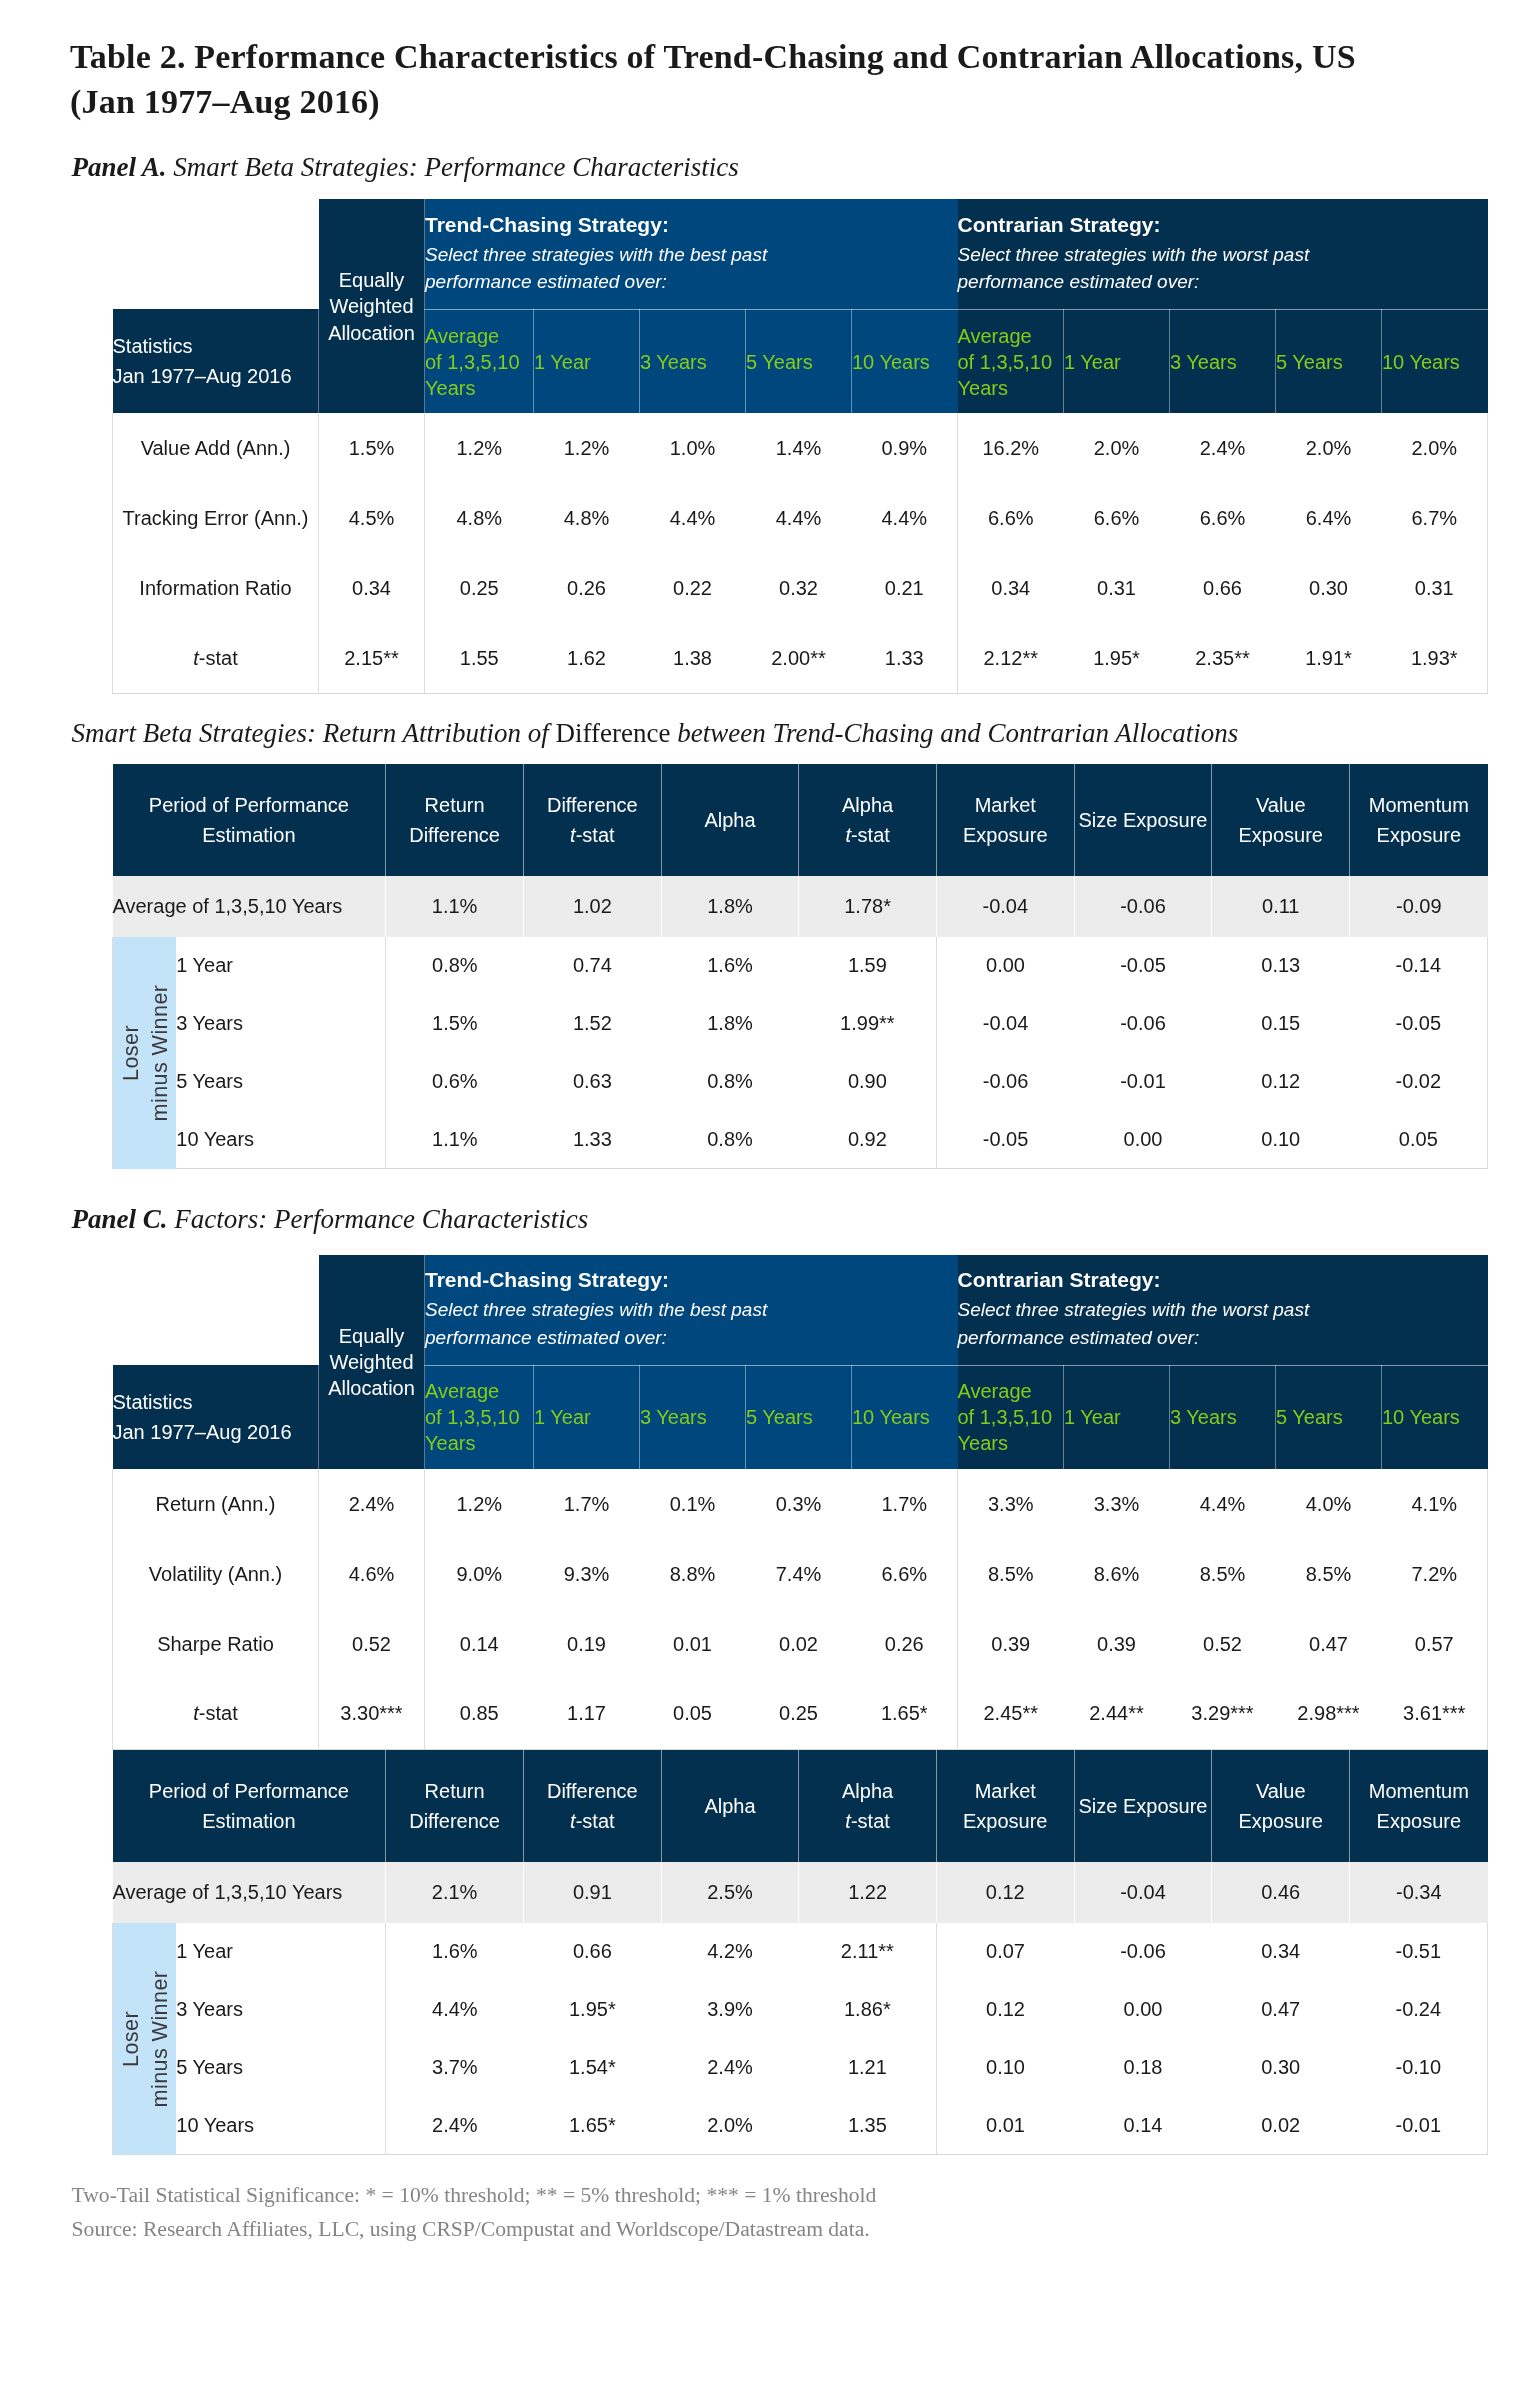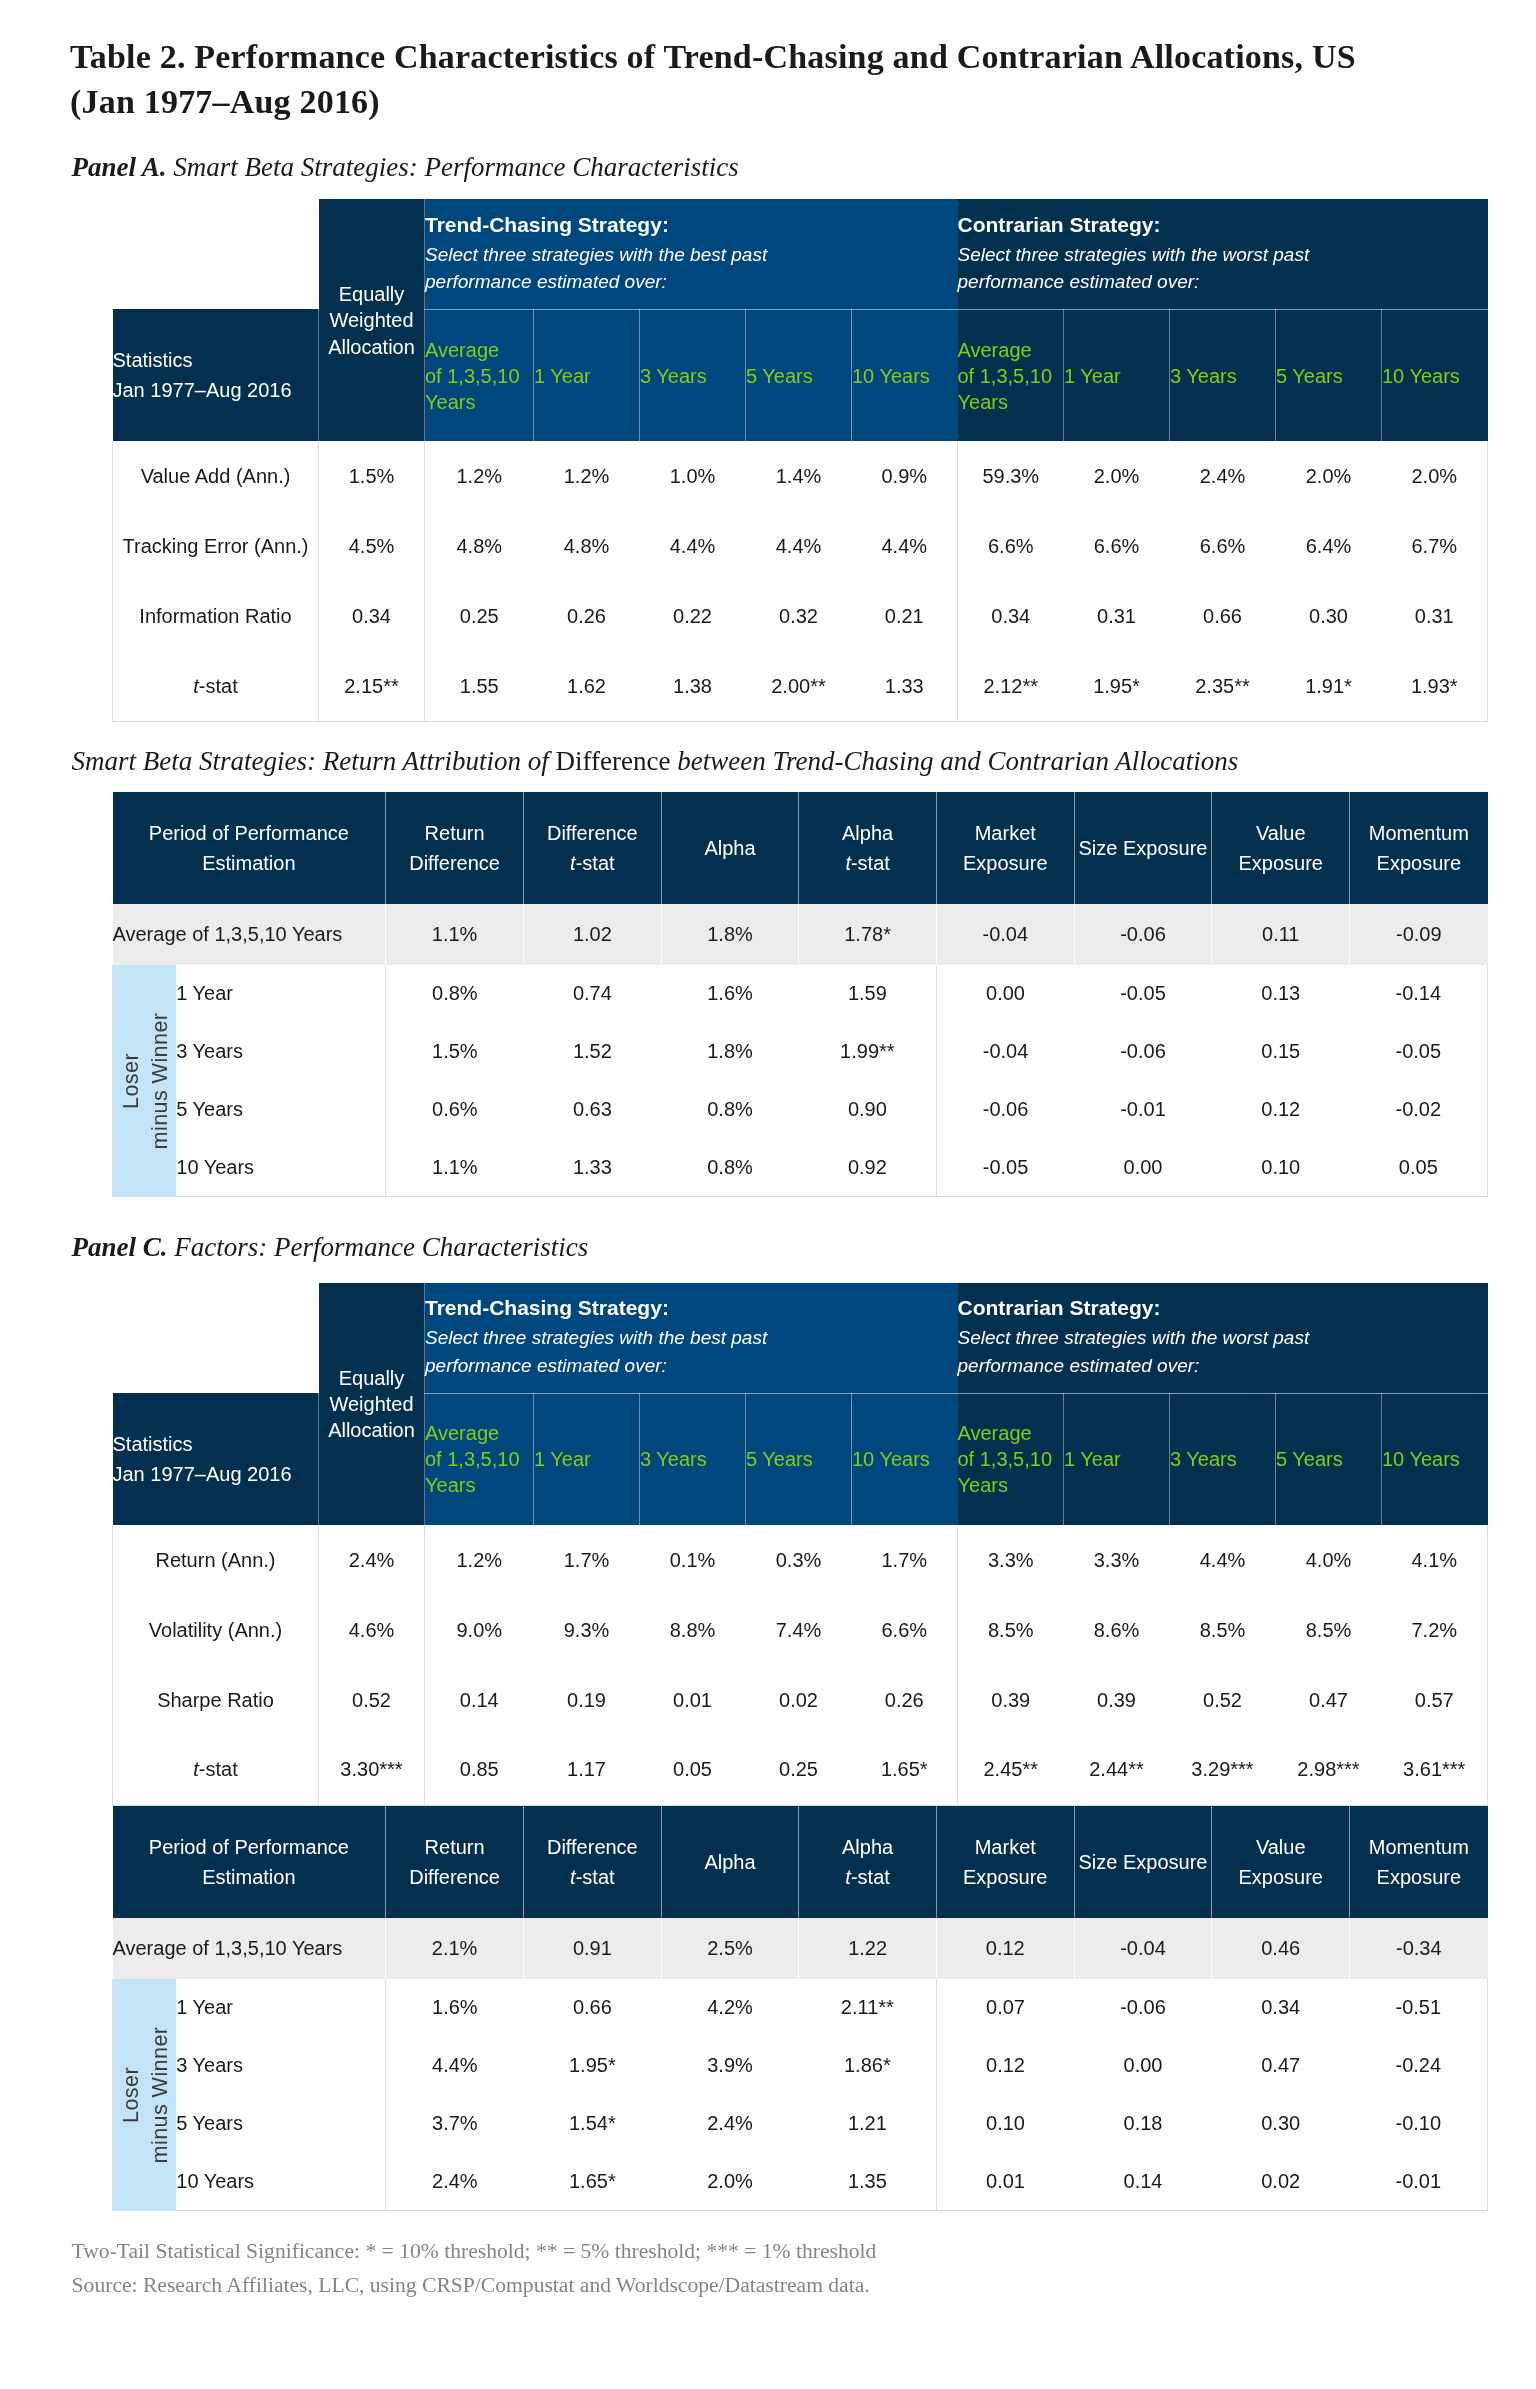--- a/index.html
+++ b/index.html
@@ -16,21 +16,21 @@
   .h-a{margin:22.4px 0 12.8px 1.6px;}
   .h-b{margin:21px 0 11.2px 1.6px;}
   .h-b .ph-label{display:block;margin-bottom:6.4px;}
   .h-c{margin:32px 0 16px 1.6px;}
   .h-d{margin:24px 0 14.4px 1.6px;}
 
   
   .pt{border-collapse:collapse;table-layout:fixed;margin-left:42px;font-size:20px;}
   .pt td{padding:0;vertical-align:middle;}
   .pt thead tr.gr{height:110px;}
-  .pt thead tr.sr{height:132px;}
+  .pt thead tr.sr{height:104px;}
   .pt tbody tr{height:70px;}
   .pt-blank{background:#fff;}
   .pt-ew{background:var(--navy);color:#fff;text-align:center;white-space:pre-line;line-height:1.32;
          border-left:1.6px solid rgba(255,255,255,.35);border-right:1.6px solid rgba(255,255,255,.35);}
   .pt-group{vertical-align:top;padding:19px 0 0 27px;color:#fff;border-bottom:1.6px solid rgba(255,255,255,.5);}
   .bg-trend{background:var(--blue);}
   .bg-cont{background:var(--navy);}
   .pt-gt{font-weight:bold;font-size:21px;margin-bottom:4px;}
   .pt-gs{font-style:italic;font-size:19px;line-height:1.45;max-width:376px;}
   .pt-corner{background:var(--navy);color:#fff;text-align:left;padding-left:16px;white-space:pre-line;line-height:1.5;}
@@ -124,21 +124,21 @@
       </thead>
       <tbody>
         <tr>
           <td class="pt-rlabel">Value Add (Ann.)</td>
           <td class="pt-val c-ew">1.5%</td>
           <td class="pt-val">1.2%</td>
           <td class="pt-val">1.2%</td>
           <td class="pt-val">1.0%</td>
           <td class="pt-val">1.4%</td>
           <td class="pt-val">0.9%</td>
-          <td class="pt-val c-g2">59.3%</td>
+          <td class="pt-val c-g2">16.2%</td>
           <td class="pt-val">2.0%</td>
           <td class="pt-val">2.4%</td>
           <td class="pt-val">2.0%</td>
           <td class="pt-val c-last">2.0%</td>
         </tr>
         <tr>
           <td class="pt-rlabel">Tracking Error (Ann.)</td>
           <td class="pt-val c-ew">4.5%</td>
           <td class="pt-val">4.8%</td>
           <td class="pt-val">4.8%</td>

